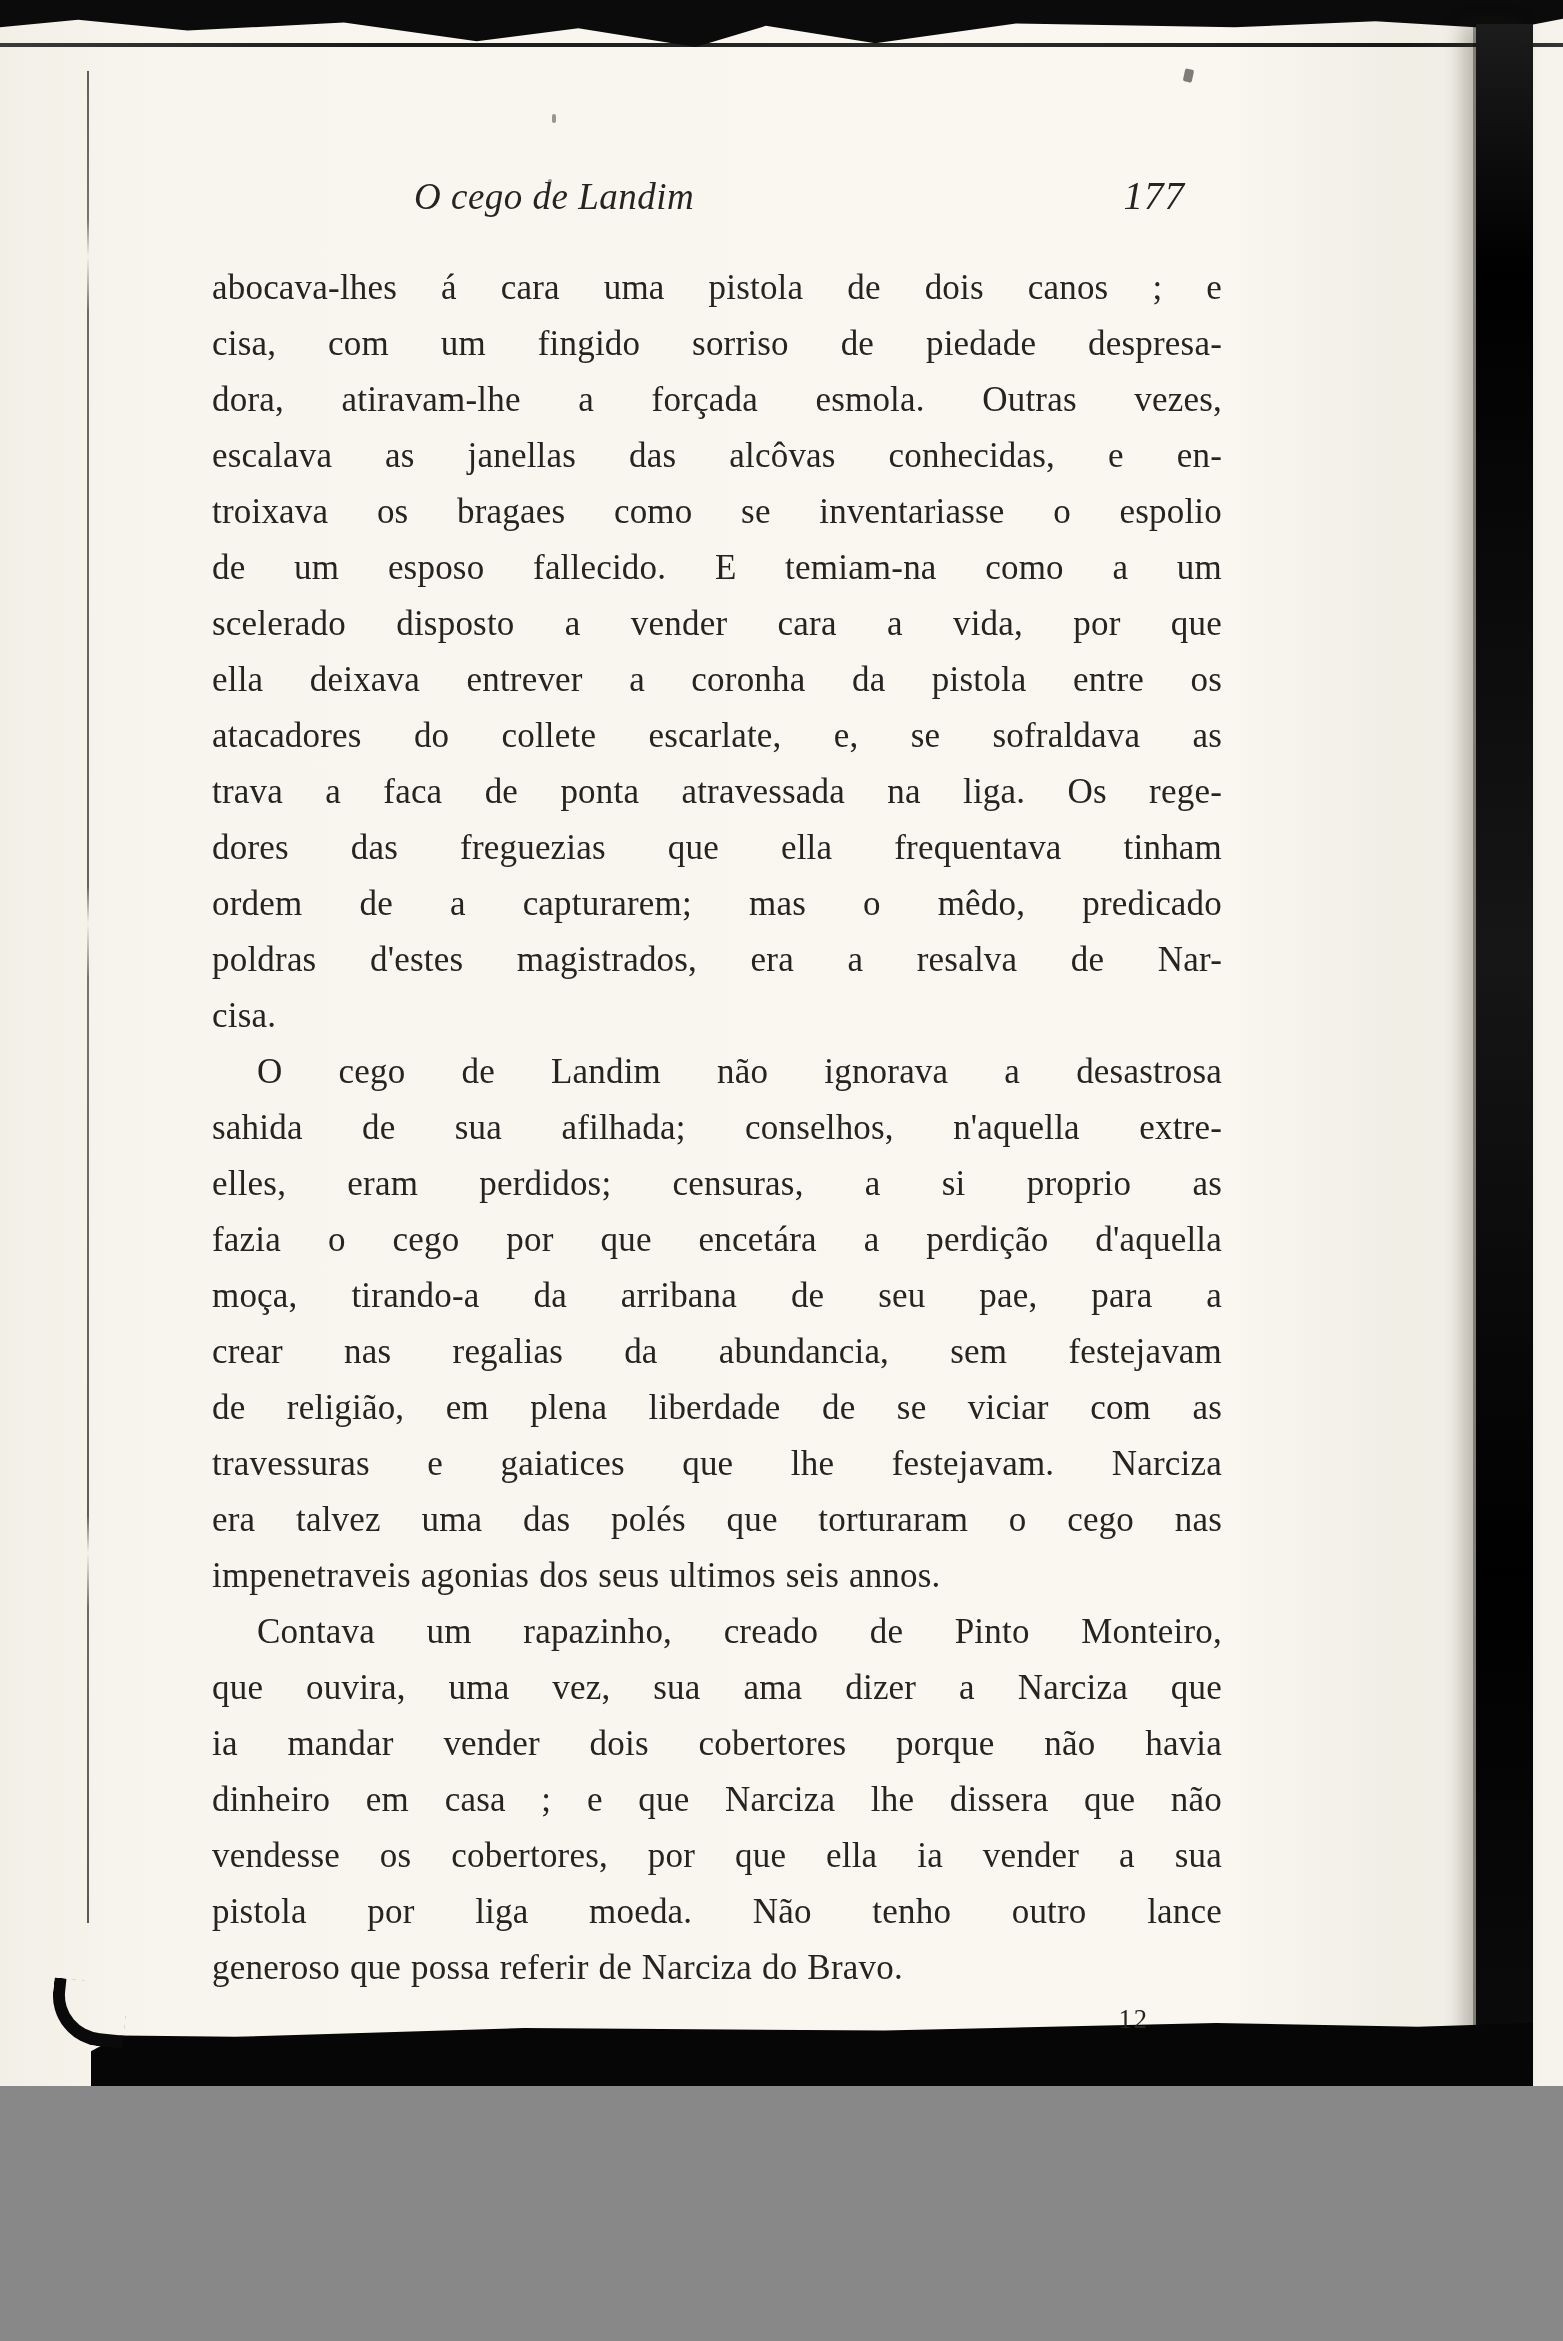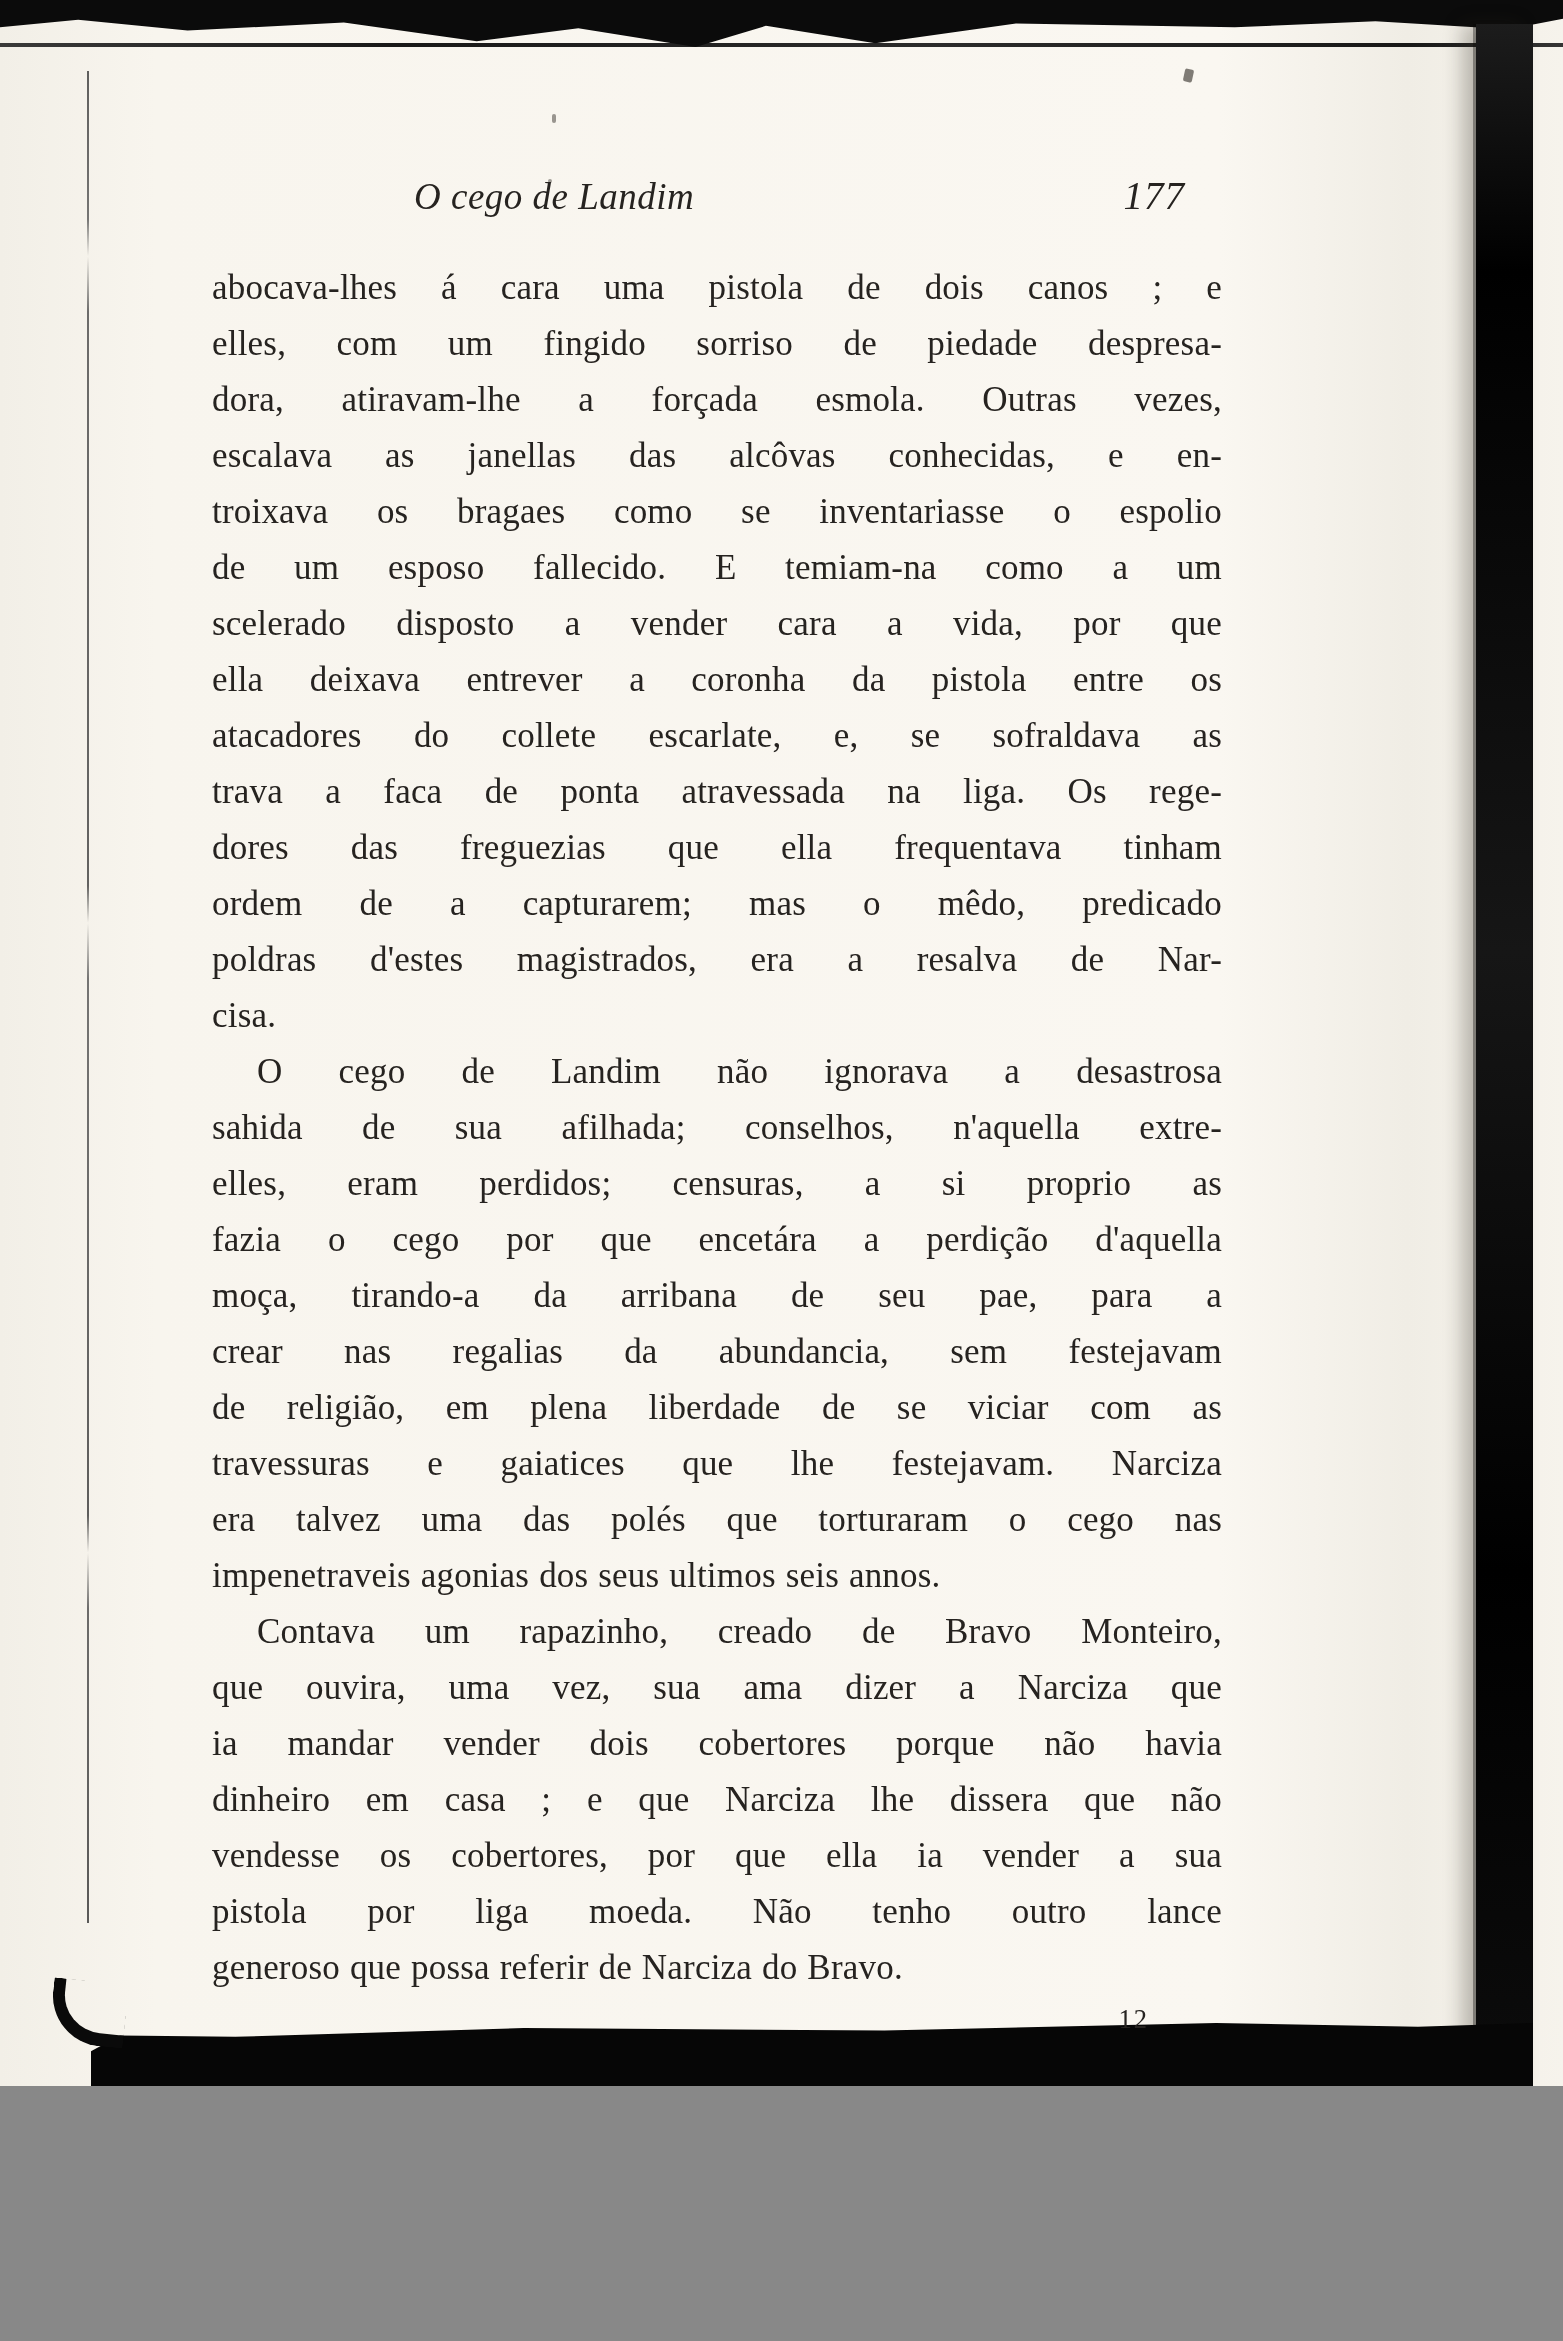--- a/index.html
+++ b/index.html
@@ -85,21 +85,21 @@
 
   <div class="content">
     <div class="header">
       <span class="title">O cego de Landim</span>
       <span class="page-number">177</span>
     </div>
 
     <div class="text-block">
         <p class="para">
           <span class="line">abocava-lhes á cara uma pistola de dois canos ; e</span>
-          <span class="line">elles, com um fingido sorriso de piedade despresa-</span>
+          <span class="line">cisa, com um fingido sorriso de piedade despresa-</span>
           <span class="line">dora, atiravam-lhe a forçada esmola. Outras vezes,</span>
           <span class="line">escalava as janellas das alcôvas conhecidas, e en-</span>
           <span class="line">troixava os bragaes como se inventariasse o espolio</span>
           <span class="line">de um esposo fallecido. E temiam-na como a um</span>
           <span class="line">scelerado disposto a vender cara a vida, por que</span>
           <span class="line">ella deixava entrever a coronha da pistola entre os</span>
           <span class="line">atacadores do collete escarlate, e, se sofraldava as</span>
           <span class="line">trava a faca de ponta atravessada na liga. Os rege-</span>
           <span class="line">dores das freguezias que ella frequentava tinham</span>
           <span class="line">ordem de a capturarem; mas o mêdo, predicado</span>
@@ -112,21 +112,21 @@
           <span class="line">elles, eram perdidos; censuras, a si proprio as</span>
           <span class="line">fazia o cego por que encetára a perdição d'aquella</span>
           <span class="line">moça, tirando-a da arribana de seu pae, para a</span>
           <span class="line">crear nas regalias da abundancia, sem festejavam</span>
           <span class="line">de religião, em plena liberdade de se viciar com as</span>
           <span class="line">travessuras e gaiatices que lhe festejavam. Narciza</span>
           <span class="line">era talvez uma das polés que torturaram o cego nas</span>
           <span class="line last">impenetraveis agonias dos seus ultimos seis annos.</span>
         </p>
         <p class="para indent">
-          <span class="line">Contava um rapazinho, creado de Bravo Monteiro,</span>
+          <span class="line">Contava um rapazinho, creado de Pinto Monteiro,</span>
           <span class="line">que ouvira, uma vez, sua ama dizer a Narciza que</span>
           <span class="line">ia mandar vender dois cobertores porque não havia</span>
           <span class="line">dinheiro em casa ; e que Narciza lhe dissera que não</span>
           <span class="line">vendesse os cobertores, por que ella ia vender a sua</span>
           <span class="line">pistola por liga moeda. Não tenho outro lance</span>
           <span class="line last">generoso que possa referir de Narciza do Bravo.</span>
         </p>
       </div>
 
     <div class="signature">12</div>

